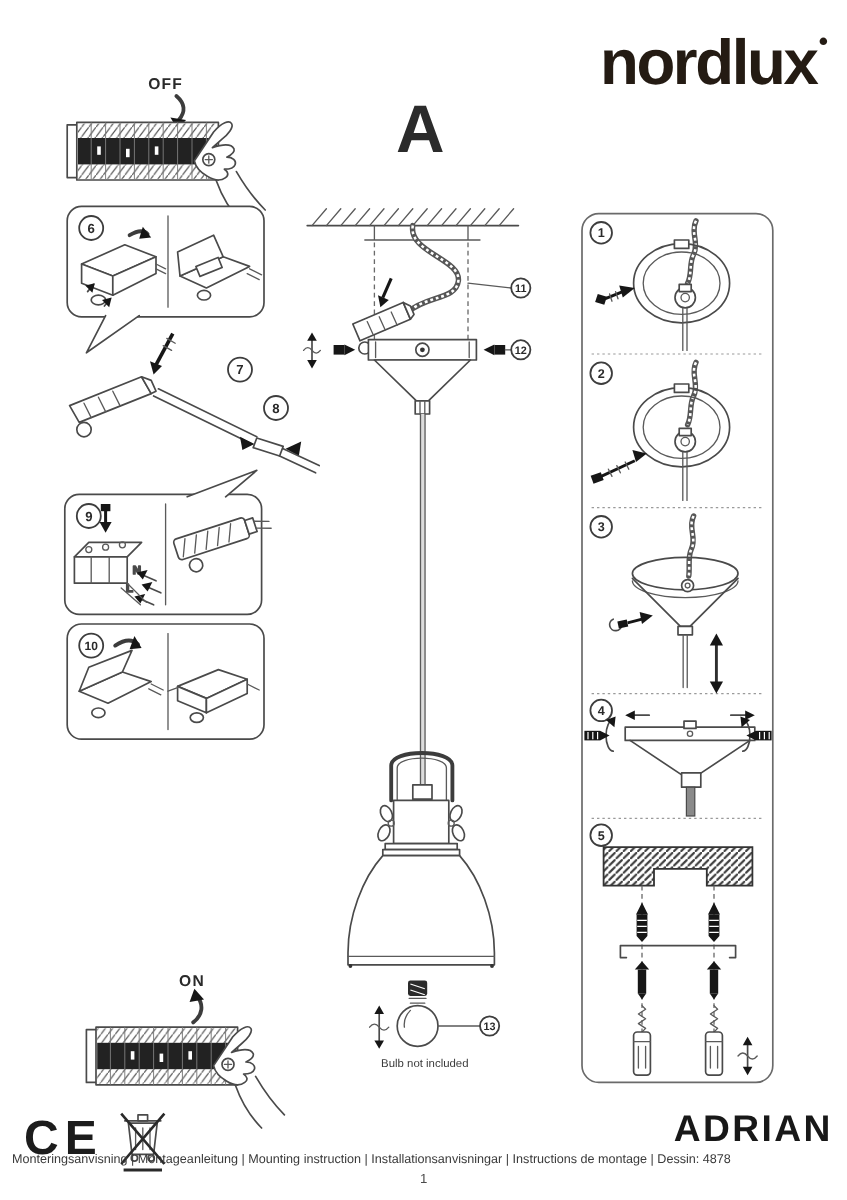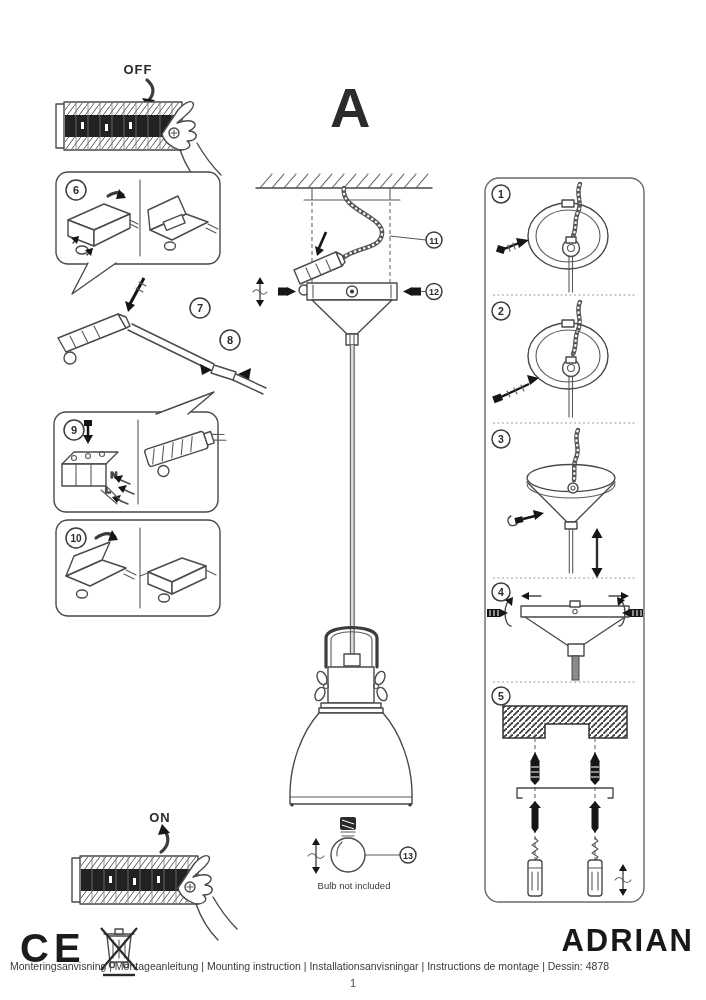--- a/index.html
+++ b/index.html
@@ -25,20 +25,21 @@
   .cableIn{stroke:#ffffff;stroke-width:2.1;fill:none;stroke-dasharray:2.4,2.4;}
   .dash{stroke:#6a6a6a;stroke-width:1.1;fill:none;stroke-dasharray:4,3;}
   .sep{stroke:#9a9a9a;stroke-width:1;fill:none;stroke-dasharray:2,2.5;}
   .thick{stroke:#3c3c3c;stroke-width:3.2;fill:none;stroke-linecap:round;}
 </style>
 </head>
 <body>
 
 <div class="page">
 
+  <div class="brand"><span>nordlux</span><span class="mark">•</span></div>
 
   <div class="assembly-label">A</div>
 
   <svg class="abs" style="left:50px;top:58px" width="190" height="128">
     <defs>
       <pattern id="hatchA" width="6" height="8" patternUnits="userSpaceOnUse">
         <path d="M0,8 L6,0" stroke="#555" stroke-width="1"></path>
       </pattern>
     </defs>
     <text x="88" y="16" class="num" font-size="13" letter-spacing="1">OFF</text>

